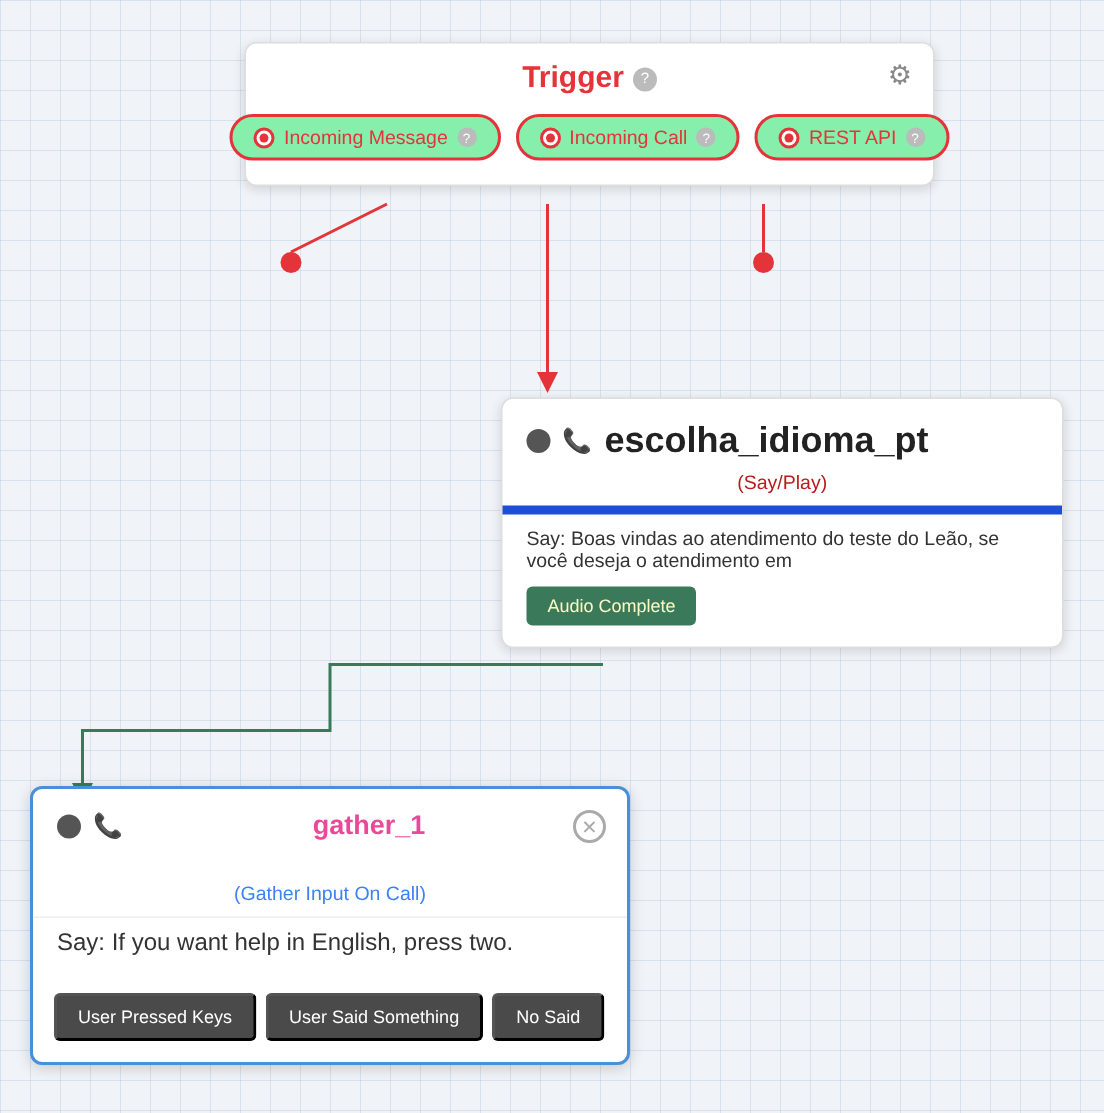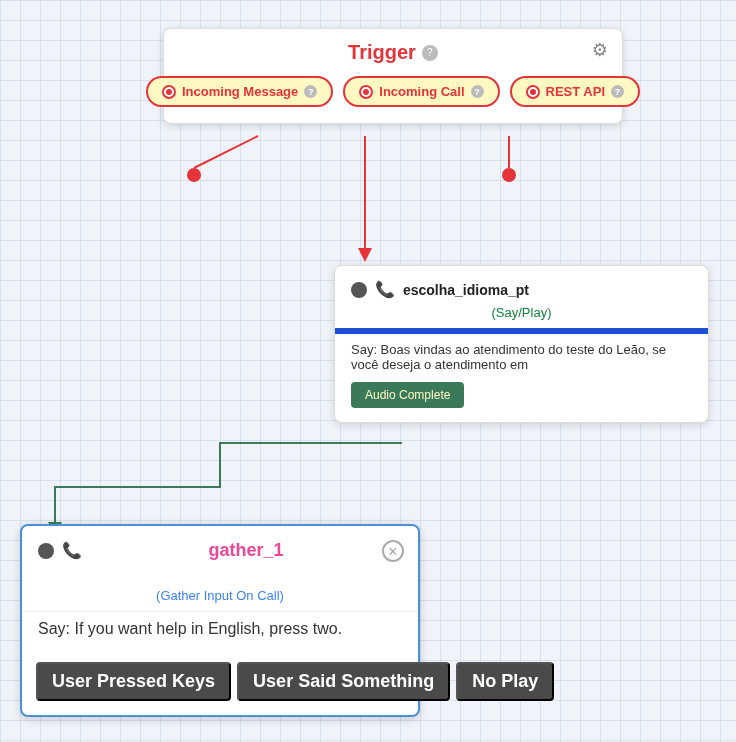--- a/index.html
+++ b/index.html
@@ -81,24 +81,24 @@
       padding: 4px 16px 16px;
     }
 
     .trigger-btn {
       display: flex;
       align-items: center;
       gap: 6px;
       padding: 6px 14px;
       border-radius: 20px;
       border: 2px solid #e5333a;
-      background: #fef9c3;
+      background: #86efac;
       color: #e5333a;
       font-size: 13px;
-      font-weight: 700;
+      font-weight: 400;
       cursor: pointer;
       white-space: nowrap;
       text-align: center;
     }
 
     .trigger-btn .circle-icon {
       width: 14px;
       height: 14px;
       border-radius: 50%;
       border: 2px solid #e5333a;
@@ -159,33 +159,33 @@
 
     .say-card-dot {
       width: 16px;
       height: 16px;
       border-radius: 50%;
       background: #555;
       flex-shrink: 0;
     }
 
     .say-card-title {
-      font-size: 14px;
+      font-size: 24px;
       font-weight: 600;
       color: #222;
     }
 
     .phone-icon {
       font-size: 16px;
       color: #555;
     }
 
     .say-card-subtitle {
       text-align: center;
-      color: #15803d;
+      color: #b91c1c;
       font-size: 13px;
       padding: 2px 0 8px;
     }
 
     .say-card-body {
       padding: 8px 16px 14px;
       font-size: 13px;
       color: #333;
       border-top: 6px solid #1d4ed8;
     }
@@ -271,22 +271,22 @@
 
     .gather-buttons {
       display: flex;
       gap: 6px;
       padding: 10px 14px 14px;
     }
 
     .gather-btn {
       padding: 7px 14px;
       border-radius: 4px;
-      font-size: 18px;
-      font-weight: 700;
+      font-size: 12px;
+      font-weight: 400;
       color: white;
       cursor: pointer;
       white-space: nowrap;
     }
 
     .gather-btn-dark {
       background: #4a4a4a;
     }
 
     
@@ -371,17 +371,17 @@
         <span>✕</span>
       </div>
     </div>
     <div class="gather-subtitle">(Gather Input On Call)</div>
     <div class="gather-body">
       <span>Say: If you want help in English, press two.</span>
     </div>
     <div class="gather-buttons">
       <button class="gather-btn gather-btn-dark">User Pressed Keys</button>
       <button class="gather-btn gather-btn-dark">User Said Something</button>
-      <button class="gather-btn gather-btn-dark">No Play</button>
+      <button class="gather-btn gather-btn-dark">No Said</button>
     </div>
   </div>
 
 </div>
 
 </body></html>

